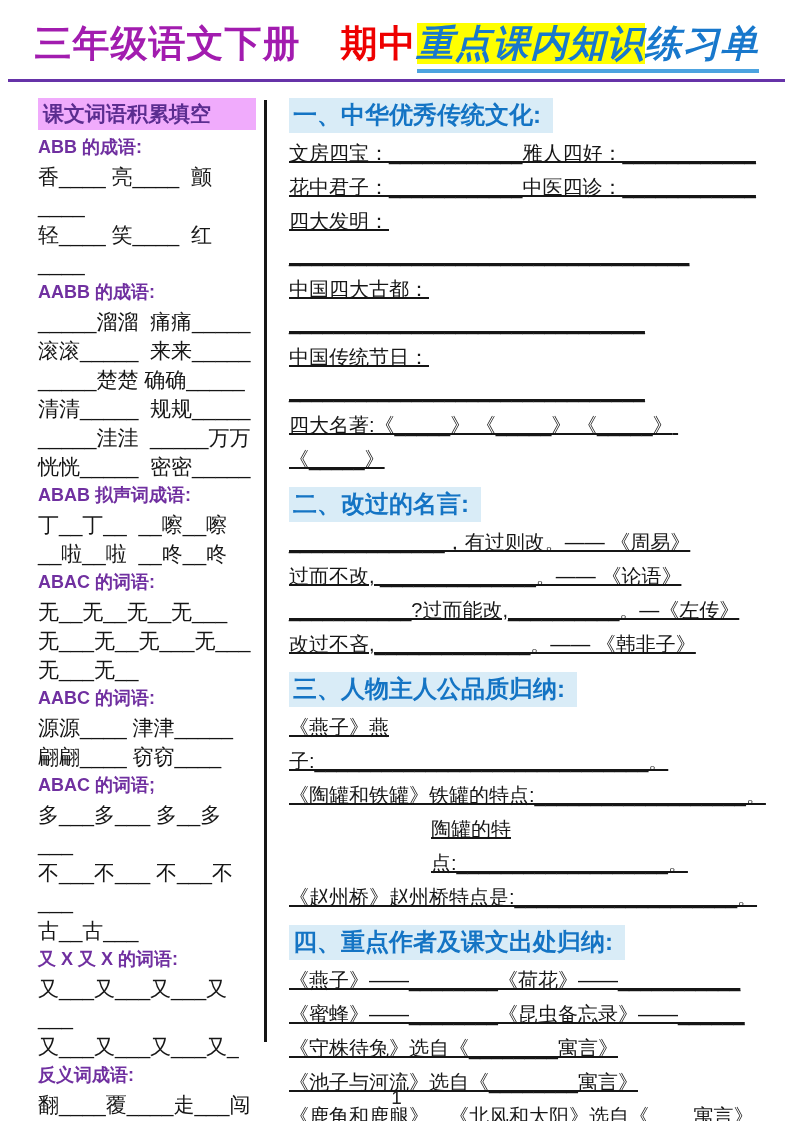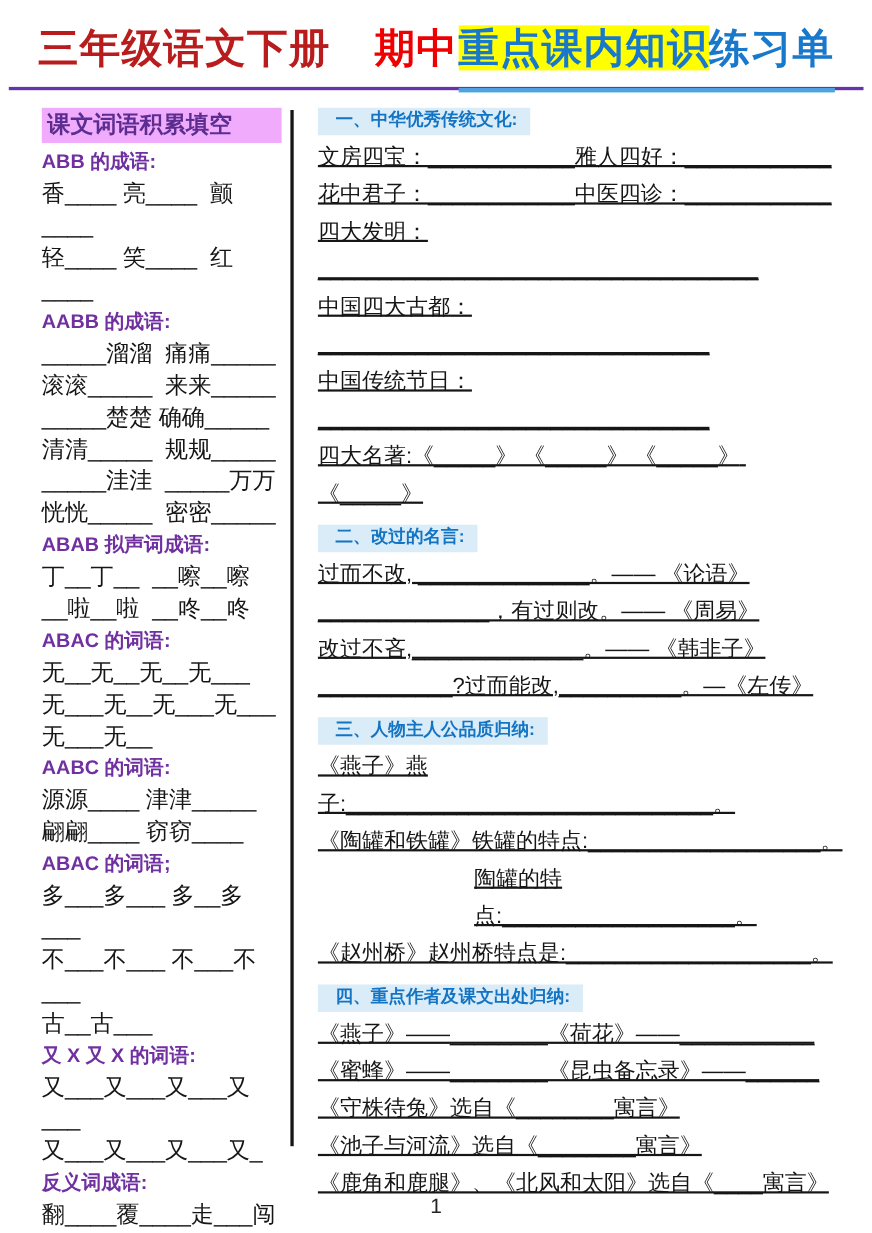--- a/index.html
+++ b/index.html
@@ -10,23 +10,23 @@
     color:#1a1a1a; overflow:hidden; position:relative;
   }
   .page { width:793px; height:1121px; position:relative; }
 
   
   .title {
     text-align:center; padding-top:20px;
     font-size:37px; font-weight:bold; letter-spacing:1px;
     white-space:nowrap; line-height:1.3;
   }
-  .t-black { color:#b91c1c; }
+  .t-black { color:#a21caf; }
   .t-red   { color:#ee0000;margin-left:40px; }
-  .t-under { border-bottom:4px solid #4da3e0; padding-bottom:16px; }
+  .t-under { border-bottom:4px solid #4da3e0; padding-bottom:5px;font-style:italic; }
   .t-hl    { color:#1878cc; background:#ffff00; }
   .t-blue  { color:#1878cc; }
   .title-rule {
     border:none; border-top:3px solid #6633a8;
     margin:11px 8px 0 8px;
   }
 
   
   .content {
     display:flex; align-items:stretch;
@@ -53,22 +53,22 @@
   .sb-line {
     color:#161616; font-size:21px;
     line-height:29px; white-space:pre-wrap; letter-spacing:0;
   }
 
   
   .section { margin-bottom:11px; }
   .sec-h { margin-bottom:3px; }
   .sec-h span {
     display:inline-block; background:#d9ecf7; color:#1474c4;
-    font-weight:bold; font-size:16px;
-    padding:2px 12px 3px 16px; line-height:1.25;text-align:right;
+    font-weight:bold; font-size:24px;
+    padding:2px 12px 3px 4px; line-height:1.25;text-align:right;
   }
   .m-line {
     font-size:20px; color:#161616;
     line-height:34px; white-space:pre-wrap;text-decoration:underline;
   }
   .m-line.indent { padding-left:142px; }
 
   
   .footer {
     position:absolute; bottom:12px; left:0; width:100%;
@@ -131,24 +131,24 @@
         <div class="m-line">文房四宝：____________雅人四好：____________</div>
         <div class="m-line">花中君子：____________中医四诊：____________</div>
         <div class="m-line">四大发明：____________________________________</div>
         <div class="m-line">中国四大古都：________________________________</div>
         <div class="m-line">中国传统节日：________________________________</div>
         <div class="m-line">四大名著:《_____》 《_____》 《_____》 《_____》</div>
       </div>
 
       <div class="section">
         <div class="sec-h"><span>二、改过的名言:</span></div>
+        <div class="m-line">______________，有过则改。—— 《周易》</div>
         <div class="m-line">过而不改, ______________。—— 《论语》</div>
-        <div class="m-line">______________，有过则改。—— 《周易》</div>
+        <div class="m-line">___________?过而能改,__________。—《左传》</div>
         <div class="m-line">改过不吝,______________。—— 《韩非子》</div>
-        <div class="m-line">___________?过而能改,__________。—《左传》</div>
       </div>
 
       <div class="section">
         <div class="sec-h"><span>三、人物主人公品质归纳:</span></div>
         <div class="m-line">《燕子》燕子:______________________________。</div>
         <div class="m-line">《陶罐和铁罐》铁罐的特点:___________________。</div>
         <div class="m-line indent">陶罐的特点:___________________。</div>
         <div class="m-line">《赵州桥》赵州桥特点是:____________________。</div>
       </div>
 

